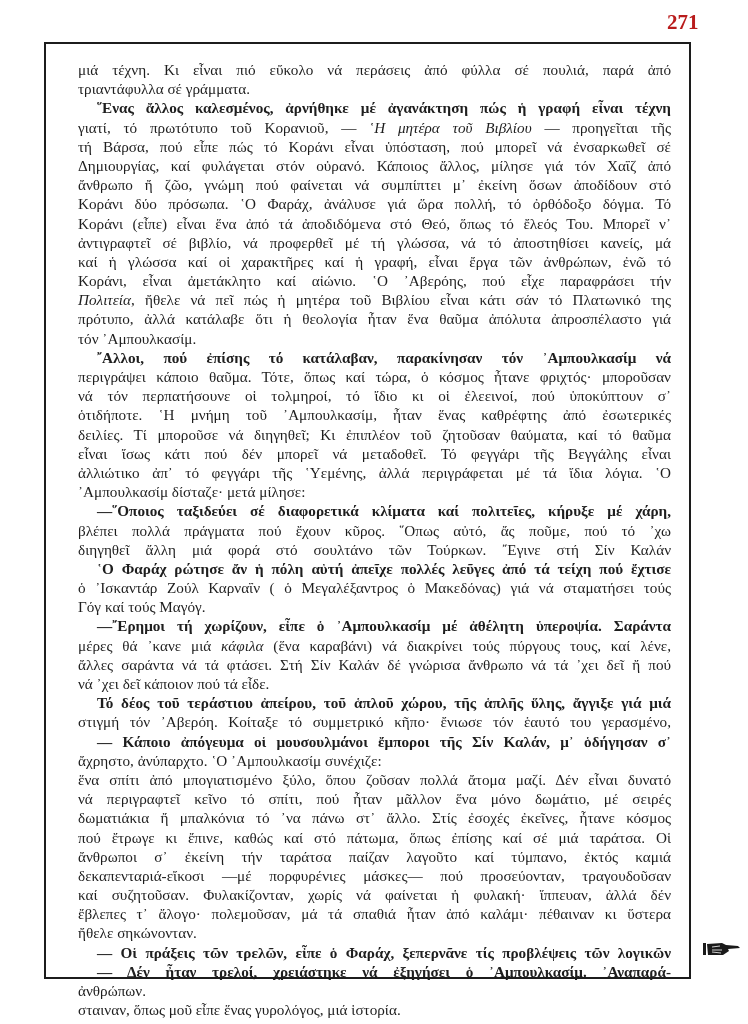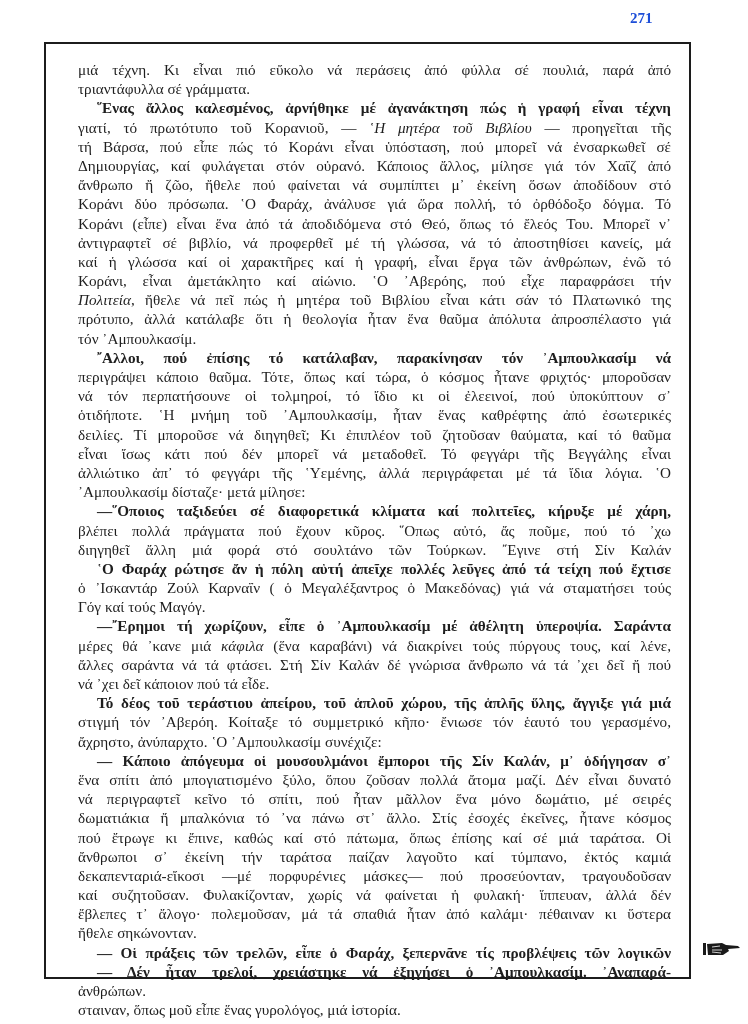--- a/index.html
+++ b/index.html
@@ -1,19 +1,19 @@
 <!DOCTYPE html>
 <html><head>
 <meta charset="utf-8">
 <style>
   html, body { margin: 0; padding: 0; background: #ffffff; }
   body { width: 748px; height: 1024px; position: relative; overflow: hidden; }
   .page-number {
-    position: absolute; top: 10px; left: 630px;
-    font-family: "Liberation Serif", serif; font-weight: bold; font-size: 15px; color: #1d4ed8;
+    position: absolute; top: 10px; left: 667px;
+    font-family: "Liberation Serif", serif; font-weight: bold; font-size: 21px; color: #b91c1c;
   }
   .frame {
     position: absolute; left: 44px; top: 42px; width: 647px; height: 937px;
     border: 2px solid #1c1c1c; box-sizing: border-box;
   }
   .text {
     position: absolute; left: 78px; top: 60px; width: 593px;
     font-family: "Liberation Serif", serif; font-size: 15.2px; color: #1e1e1e;
   }
   .line {
@@ -33,21 +33,21 @@
 
 <div class="frame"></div>
 
 <div class="text" id="text-block">
     <span class="line">μιά τέχνη. Κι εἶναι πιό εὔκολο νά περάσεις ἀπό φύλλα σέ πουλιά, παρά ἀπό</span>
     <span class="line last">τριαντάφυλλα σέ γράμματα.</span>
     <span class="line indent">῞Ενας ἄλλος καλεσμένος, ἀρνήθηκε μέ ἀγανάκτηση πώς ἡ γραφή εἶναι τέχνη</span>
     <span class="line">γιατί, τό πρωτότυπο τοῦ Κορανιοῦ, — <i>῾Η μητέρα τοῦ Βιβλίου</i> — προηγεῖται τῆς</span>
     <span class="line">τή Βάρσα, πού εἶπε πώς τό Κοράνι εἶναι ὑπόσταση, πού μπορεῖ νά ἐνσαρκωθεῖ σέ</span>
     <span class="line">Δημιουργίας, καί φυλάγεται στόν οὐρανό. Κάποιος ἄλλος, μίλησε γιά τόν Χαΐζ ἀπό</span>
-    <span class="line">ἄνθρωπο ἤ ζῶο, ἤθελε πού φαίνεται νά συμπίπτει μ᾿ ἐκείνη ὅσων ἀποδίδουν στό</span>
+    <span class="line">ἄνθρωπο ἤ ζῶο, γνώμη πού φαίνεται νά συμπίπτει μ᾿ ἐκείνη ὅσων ἀποδίδουν στό</span>
     <span class="line">Κοράνι δύο πρόσωπα. ῾Ο Φαράχ, ἀνάλυσε γιά ὥρα πολλή, τό ὀρθόδοξο δόγμα. Τό</span>
     <span class="line">Κοράνι (εἶπε) εἶναι ἕνα ἀπό τά ἀποδιδόμενα στό Θεό, ὅπως τό ἔλεός Του. Μπορεῖ ν᾿</span>
     <span class="line">ἀντιγραφτεῖ σέ βιβλίο, νά προφερθεῖ μέ τή γλώσσα, νά τό ἀποστηθίσει κανείς, μά</span>
     <span class="line">καί ἡ γλώσσα καί οἱ χαρακτῆρες καί ἡ γραφή, εἶναι ἔργα τῶν ἀνθρώπων, ἐνῶ τό</span>
     <span class="line">Κοράνι, εἶναι ἀμετάκλητο καί αἰώνιο. ῾Ο ᾿Αβερόης, πού εἶχε παραφράσει τήν</span>
     <span class="line"><i>Πολιτεία</i>, ἤθελε νά πεῖ πώς ἡ μητέρα τοῦ Βιβλίου εἶναι κάτι σάν τό Πλατωνικό της</span>
     <span class="line">πρότυπο, ἀλλά κατάλαβε ὅτι ἡ θεολογία ἦταν ἕνα θαῦμα ἀπόλυτα ἀπροσπέλαστο γιά</span>
     <span class="line last">τόν ᾿Αμπουλκασίμ.</span>
     <span class="line indent">῎Αλλοι, πού ἐπίσης τό κατάλαβαν, παρακίνησαν τόν ᾿Αμπουλκασίμ νά</span>
     <span class="line">περιγράψει κάποιο θαῦμα. Τότε, ὅπως καί τώρα, ὁ κόσμος ἦτανε φριχτός· μποροῦσαν</span>
@@ -62,22 +62,22 @@
     <span class="line">διηγηθεῖ ἄλλη μιά φορά στό σουλτάνο τῶν Τούρκων. ῎Εγινε στή Σίν Καλάν</span>
     <span class="line indent">῾Ο Φαράχ ρώτησε ἄν ἡ πόλη αὐτή ἀπεῖχε πολλές λεῦγες ἀπό τά τείχη πού ἔχτισε</span>
     <span class="line">ὁ ᾿Ισκαντάρ Ζούλ Καρναΐν ( ὁ Μεγαλέξαντρος ὁ Μακεδόνας) γιά νά σταματήσει τούς</span>
     <span class="line last">Γόγ καί τούς Μαγόγ.</span>
     <span class="line indent">—῎Ερημοι τή χωρίζουν, εἶπε ὁ ᾿Αμπουλκασίμ μέ ἀθέλητη ὑπεροψία. Σαράντα</span>
     <span class="line">μέρες θά ᾿κανε μιά <i>κάφιλα</i> (ἕνα καραβάνι) νά διακρίνει τούς πύργους τους, καί λένε,</span>
     <span class="line">ἄλλες σαράντα νά τά φτάσει. Στή Σίν Καλάν δέ γνώρισα ἄνθρωπο νά τά ᾿χει δεῖ ἤ πού</span>
     <span class="line last">νά ᾿χει δεῖ κάποιον πού τά εἶδε.</span>
     <span class="line indent">Τό δέος τοῦ τεράστιου ἀπείρου, τοῦ ἁπλοῦ χώρου, τῆς ἁπλῆς ὕλης, ἄγγιξε γιά μιά</span>
     <span class="line">στιγμή τόν ᾿Αβερόη. Κοίταξε τό συμμετρικό κῆπο· ἔνιωσε τόν ἑαυτό του γερασμένο,</span>
+    <span class="line indent">— Κάποιο ἀπόγευμα οἱ μουσουλμάνοι ἔμποροι τῆς Σίν Καλάν, μ᾿ ὁδήγησαν σ᾿</span>
     <span class="line last">ἄχρηστο, ἀνύπαρχτο. ῾Ο ᾿Αμπουλκασίμ συνέχιζε:</span>
-    <span class="line indent">— Κάποιο ἀπόγευμα οἱ μουσουλμάνοι ἔμποροι τῆς Σίν Καλάν, μ᾿ ὁδήγησαν σ᾿</span>
     <span class="line">ἕνα σπίτι ἀπό μπογιατισμένο ξύλο, ὅπου ζοῦσαν πολλά ἄτομα μαζί. Δέν εἶναι δυνατό</span>
     <span class="line">νά περιγραφτεῖ κεῖνο τό σπίτι, πού ἦταν μᾶλλον ἕνα μόνο δωμάτιο, μέ σειρές</span>
     <span class="line">δωματιάκια ἤ μπαλκόνια τό ᾿να πάνω στ᾿ ἄλλο. Στίς ἐσοχές ἐκεῖνες, ἦτανε κόσμος</span>
     <span class="line">πού ἔτρωγε κι ἔπινε, καθώς καί στό πάτωμα, ὅπως ἐπίσης καί σέ μιά ταράτσα. Οἱ</span>
     <span class="line">ἄνθρωποι σ᾿ ἐκείνη τήν ταράτσα παίζαν λαγοῦτο καί τύμπανο, ἐκτός καμιά</span>
     <span class="line">δεκαπενταριά-εἴκοσι —μέ πορφυρένιες μάσκες— πού προσεύονταν, τραγουδοῦσαν</span>
     <span class="line">καί συζητοῦσαν. Φυλακίζονταν, χωρίς νά φαίνεται ἡ φυλακή· ἵππευαν, ἀλλά δέν</span>
     <span class="line">ἔβλεπες τ᾿ ἄλογο· πολεμοῦσαν, μά τά σπαθιά ἦταν ἀπό καλάμι· πέθαιναν κι ὕστερα</span>
     <span class="line last">ἤθελε σηκώνονταν.</span>
     <span class="line indent">— Οἱ πράξεις τῶν τρελῶν, εἶπε ὁ Φαράχ, ξεπερνᾶνε τίς προβλέψεις τῶν λογικῶν</span>

